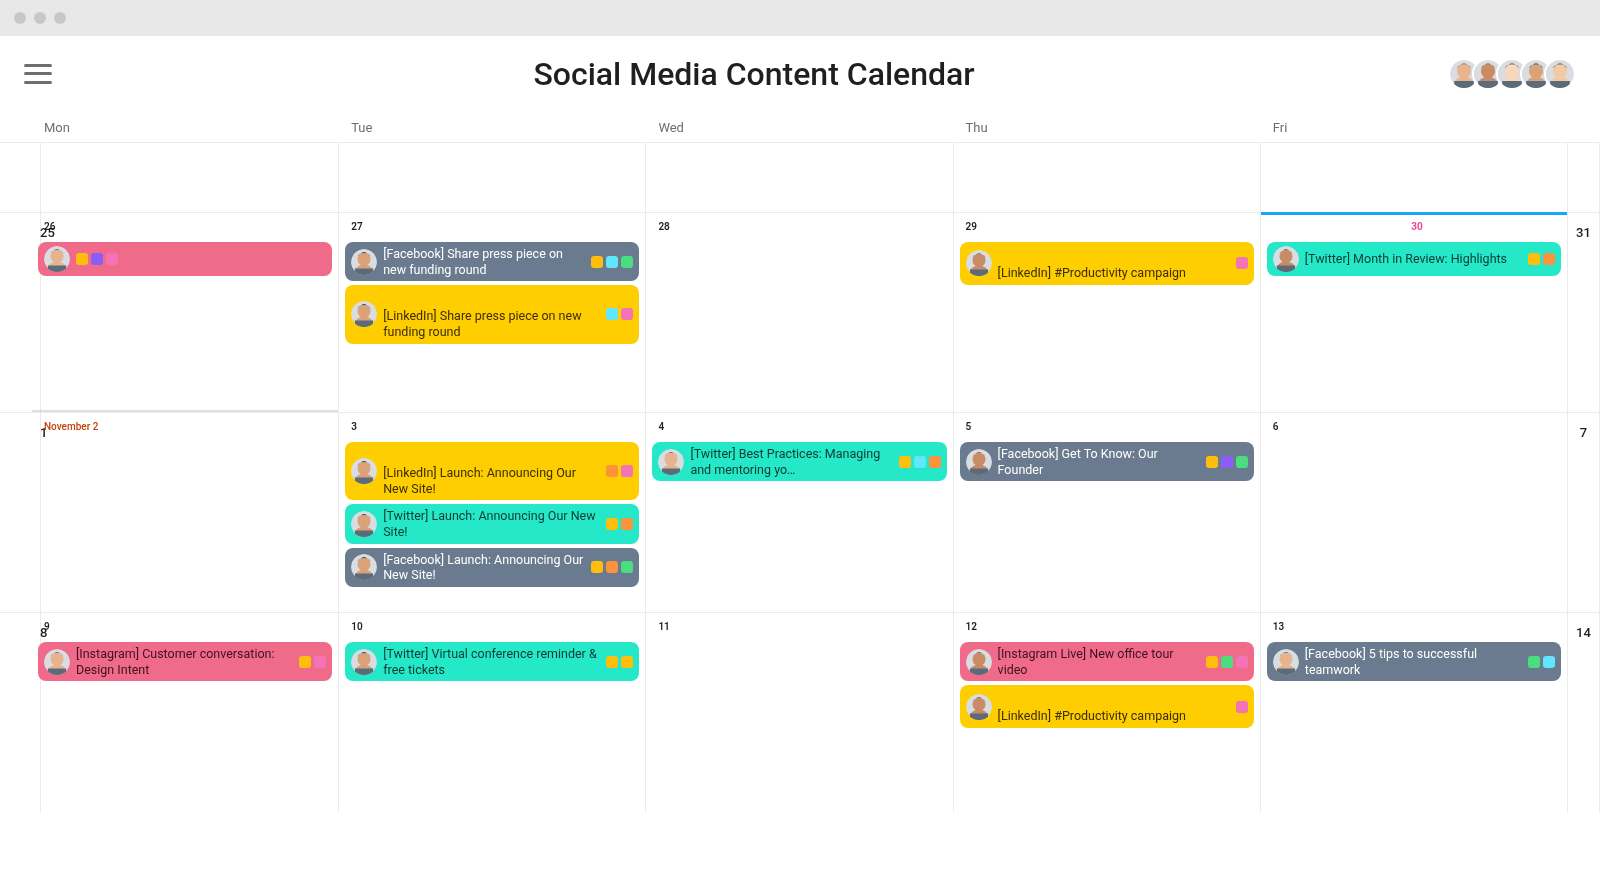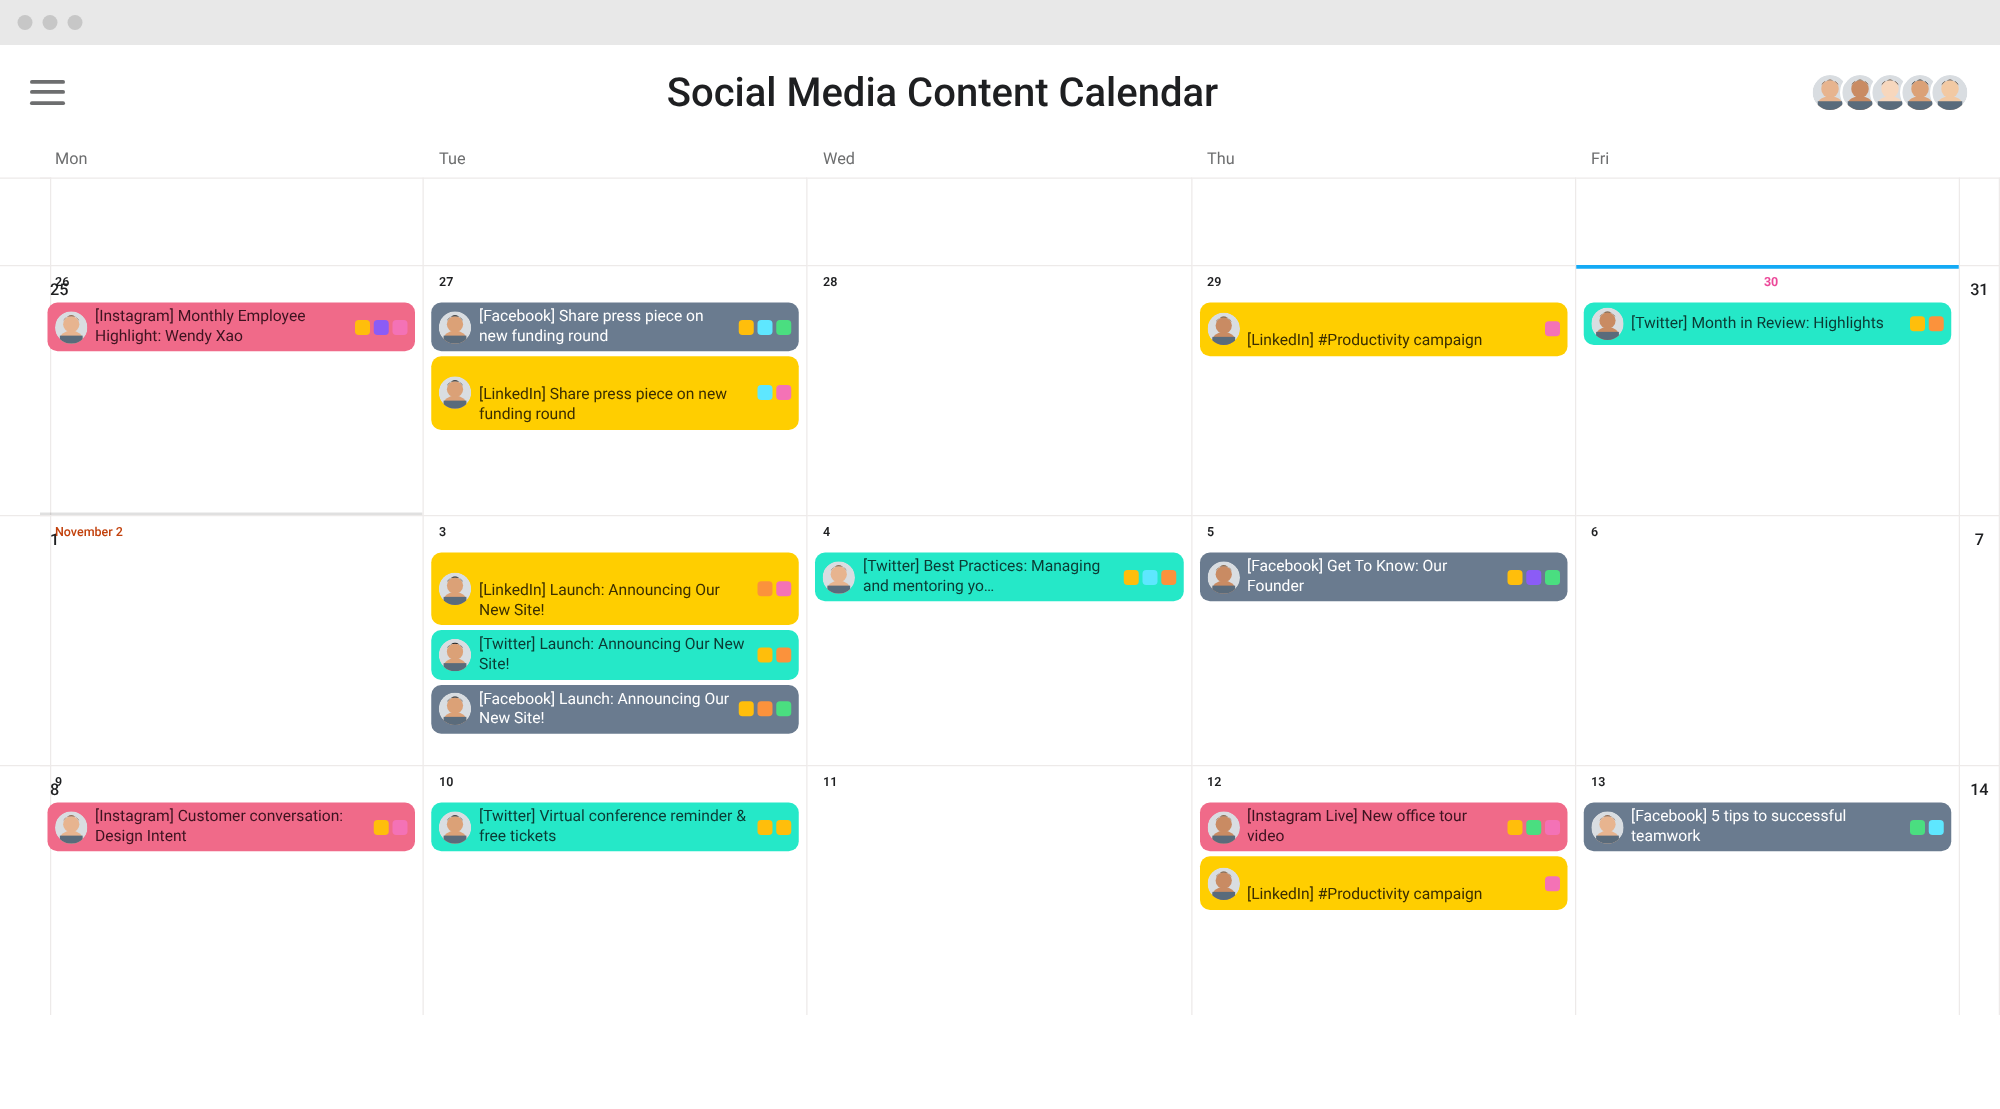--- a/index.html
+++ b/index.html
@@ -133,21 +133,20 @@
       <div class="cell row1 month-div">
         <div class="date">26</div>
         <div class="task t-pink">
           <div class="tavatar"><svg viewBox="0 0 40 40">
               <circle cx="20" cy="20" r="20" fill="#d9dde1"></circle>
               <circle cx="20" cy="16" r="10" fill="#e7b48f"></circle>
               <path d="M10 12 Q20 -2 30 12 Q28 6 20 6 Q12 6 10 12" fill="#7a4a2b"></path>
               <ellipse cx="20" cy="34" rx="14" ry="10" fill="#e7b48f"></ellipse>
               <rect x="6" y="30" width="28" height="14" fill="#5a6b7b"></rect>
             </svg></div>
-          <div class="ttext">[Instagram] Monthly Employ­ee Highlight: Wendy Xao</div>
           <div class="tags">
             <div class="tag" style="background: rgb(255, 190, 11);"></div>
             <div class="tag" style="background: rgb(139, 92, 246);"></div>
             <div class="tag" style="background: rgb(244, 114, 182);"></div>
           </div>
         </div>
       </div>
       <div class="cell row1">
         <div class="date">27</div>
         <div class="task t-slate">

